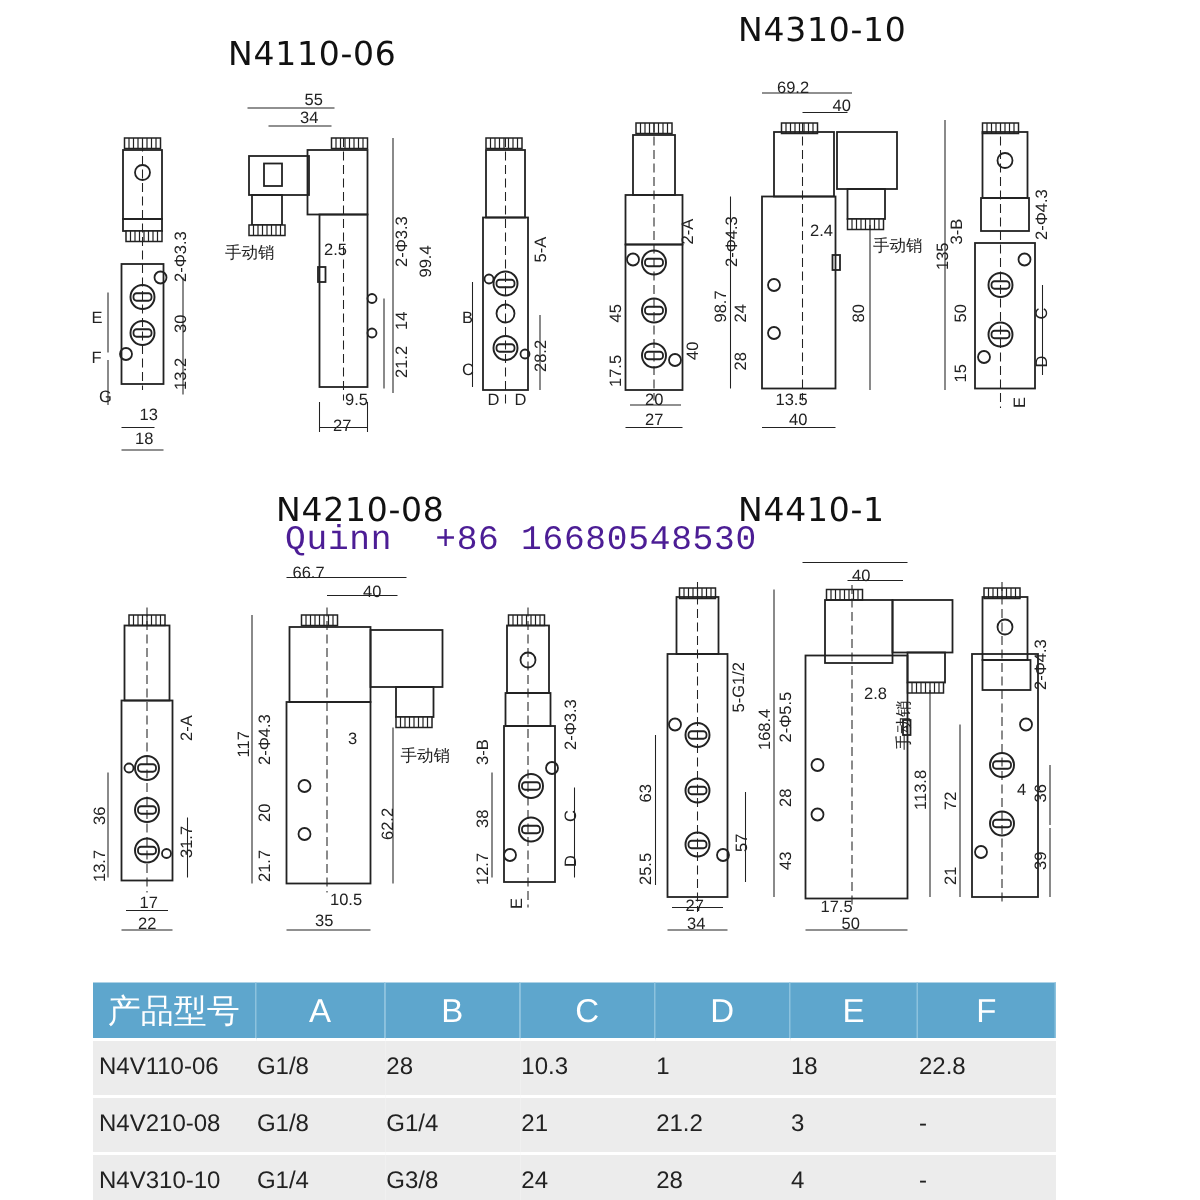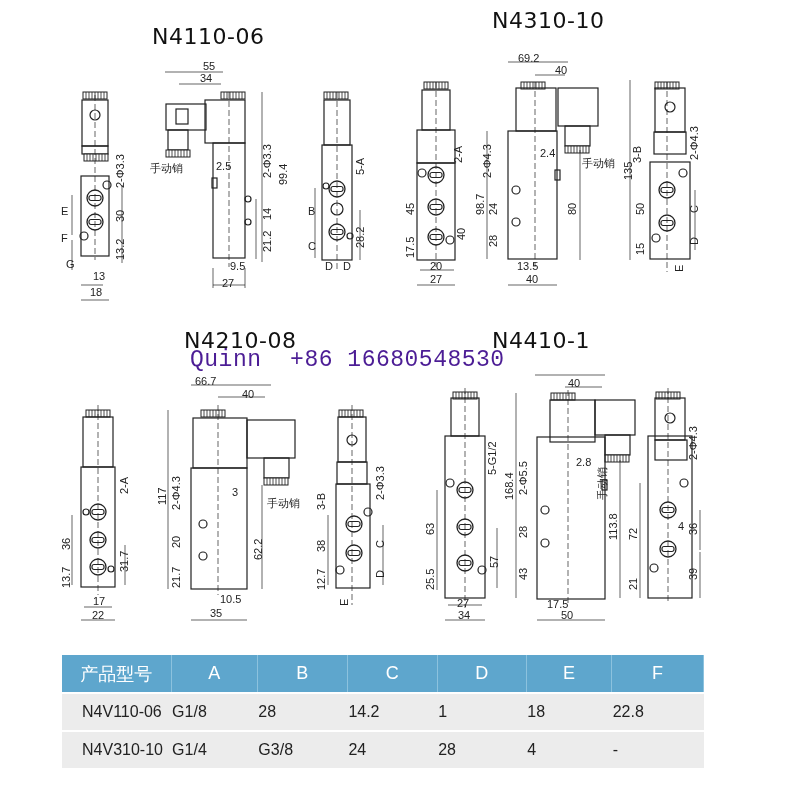--- a/index.html
+++ b/index.html
@@ -2,23 +2,23 @@
 <html><head>
 <meta charset="utf-8">
 <style>
   html,body{margin:0;padding:0;background:#fff;}
   body{width:800px;height:800px;position:relative;overflow:hidden;font-family:"Liberation Sans",sans-serif;color:#222;}
   .title{position:absolute;font-size:22px;font-family:"DejaVu Sans",sans-serif;color:#111;letter-spacing:0.5px;}
   .watermark{position:absolute;left:190px;top:347px;font-size:23px;font-family:Liberation Mono, monospace;color:#4c1d95;white-space:pre;letter-spacing:0.5px;}
   svg.dwg{position:absolute;left:0;top:0;}
   svg text{font-family:"Liberation Sans",sans-serif;font-size:11px;fill:#222;}
   .tbl{position:absolute;left:62px;top:655px;width:642px;border-collapse:collapse;font-size:16px;}
-  .tbl th{background:#5ea6cd;color:#fff;font-weight:normal;height:35px;border-right:1px solid #8cc2de;font-size:18px;}
+  .tbl th{background:#5ea6cd;color:#fff;font-weight:normal;height:35px;border-right:1px solid #8cc2de;font-size:22px;}
   .tbl td{background:#ececec;height:34px;border-top:2px solid #fff;color:#222;}
-  .tbl td:first-child{text-align:left;padding-left:20px;}
+  .tbl td:first-child{text-align:left;padding-left:4px;}
 </style>
 </head>
 <body>
 
 <div class="title" style="left:152px;top:8px;margin-top:16px;">N4110-06</div>
 <div class="title" style="left:492px;top:8px;text-align:center;">N4310-10</div>
 <div class="title" style="left:152px;top:328px;margin-left:32px;">N4210-08</div>
 <div class="title" style="left:492px;top:328px;">N4410-1</div>
 
 <svg class="dwg" width="800" height="650" viewBox="0 0 800 650">
@@ -317,24 +317,33 @@
       <th style="width:90px;">D</th>
       <th style="width:86px;">E</th>
       <th style="width:92px;">F</th>
     </tr>
   </thead>
   <tbody>
     <tr>
       <td>N4V110-06</td>
       <td>G1/8</td>
       <td>28</td>
-      <td>14.2</td>
+      <td>10.3</td>
       <td>1</td>
       <td>18</td>
       <td>22.8</td>
+    </tr>
+    <tr>
+      <td>N4V210-08</td>
+      <td>G1/8</td>
+      <td>G1/4</td>
+      <td>21</td>
+      <td>21.2</td>
+      <td>3</td>
+      <td>-</td>
     </tr>
     <tr>
       <td>N4V310-10</td>
       <td>G1/4</td>
       <td>G3/8</td>
       <td>24</td>
       <td>28</td>
       <td>4</td>
       <td>-</td>
     </tr>

